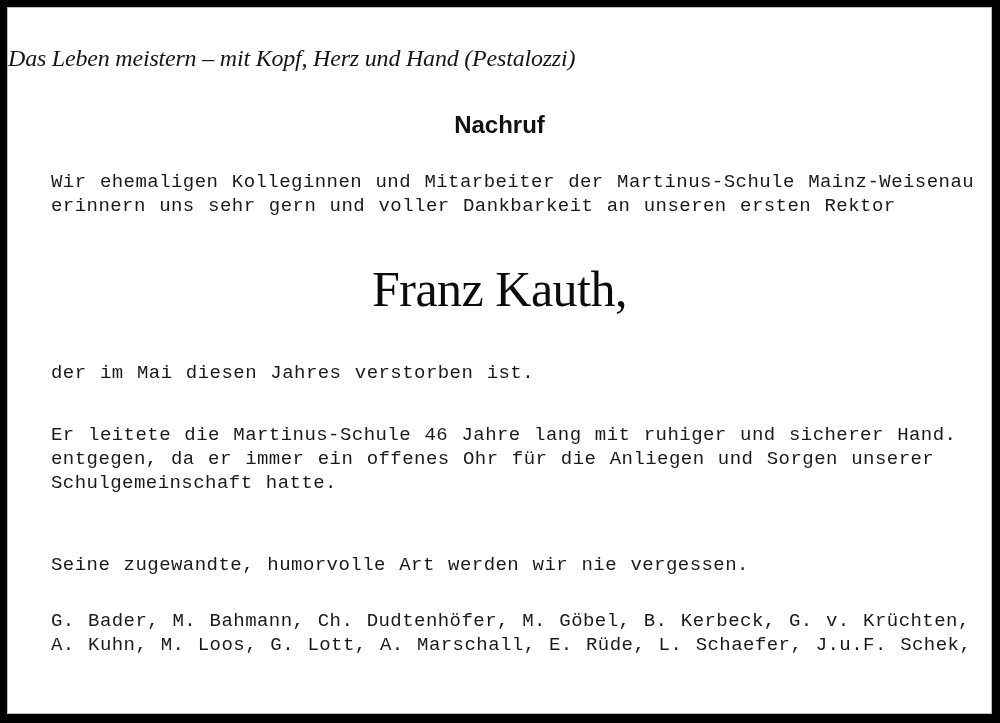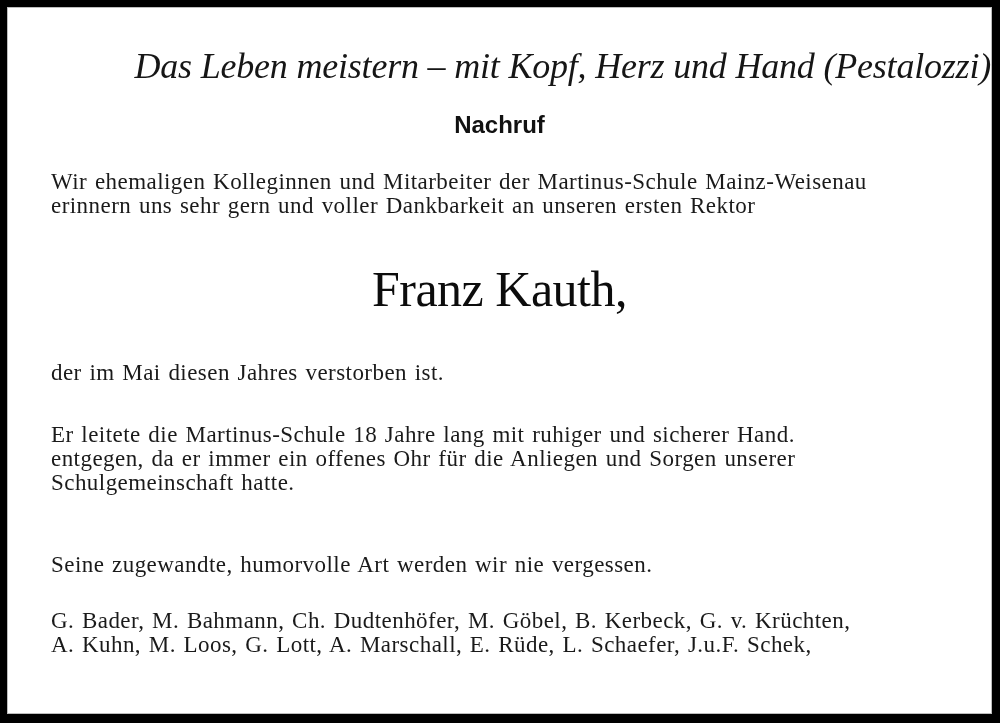--- a/index.html
+++ b/index.html
@@ -17,40 +17,40 @@
       width: 985px;
       height: 707px;
       background: #ffffff;
       border: 1px solid #bdbdbd;
       box-sizing: border-box;
     }
     .motto {
       position: absolute;
       left: 0; right: 0;
       top: 37px;
-      text-align: right;
+      text-align: left;
       font-family: "Liberation Serif", "DejaVu Serif", serif;
       font-style: italic;
-      font-size: 36px;
+      font-size: 24px;
       color: #161616;
       letter-spacing: -0.2px;
     }
     .heading {
       position: absolute;
       left: 0; right: 0;
       top: 103px;
       text-align: center;
       font-family: "Liberation Sans", "DejaVu Sans", sans-serif;
       font-weight: bold;
       font-size: 24px;
       color: #111;
     }
     .sans {
-      font-family: Liberation Serif, serif;
-      font-size: 23px;
+      font-family: Liberation Mono, monospace;
+      font-size: 19px;
       color: #1a1a1a;
       line-height: 24px;
       letter-spacing: 0.45px;
       word-spacing: 1.5px;
     }
     .para {
       position: absolute;
       left: 43px;
       right: 40px;
     }
@@ -86,21 +86,21 @@
     <span class="line">erinnern uns sehr gern und voller Dankbarkeit an unseren ersten Rektor</span>
   </div>
 
   <div class="name">Franz Kauth,</div>
 
   <div class="para death sans">
     <span class="line">der im Mai diesen Jahres verstorben ist.</span>
   </div>
 
   <div class="para career sans">
-    <span class="line">Er leitete die Martinus-Schule 18 Jahre lang mit ruhiger und sicherer Hand.</span>
+    <span class="line">Er leitete die Martinus-Schule 46 Jahre lang mit ruhiger und sicherer Hand.</span>
     <span class="line">entgegen, da er immer ein offenes Ohr für die Anliegen und Sorgen unserer</span>
     <span class="line">Schulgemeinschaft hatte.</span>
   </div>
 
   <div class="para remember sans">
     <span class="line">Seine zugewandte, humorvolle Art werden wir nie vergessen.</span>
   </div>
 
   <div class="para signatures sans">
     <span class="line">G. Bader, M. Bahmann, Ch. Dudtenhöfer, M. Göbel, B. Kerbeck, G. v. Krüchten,</span>

